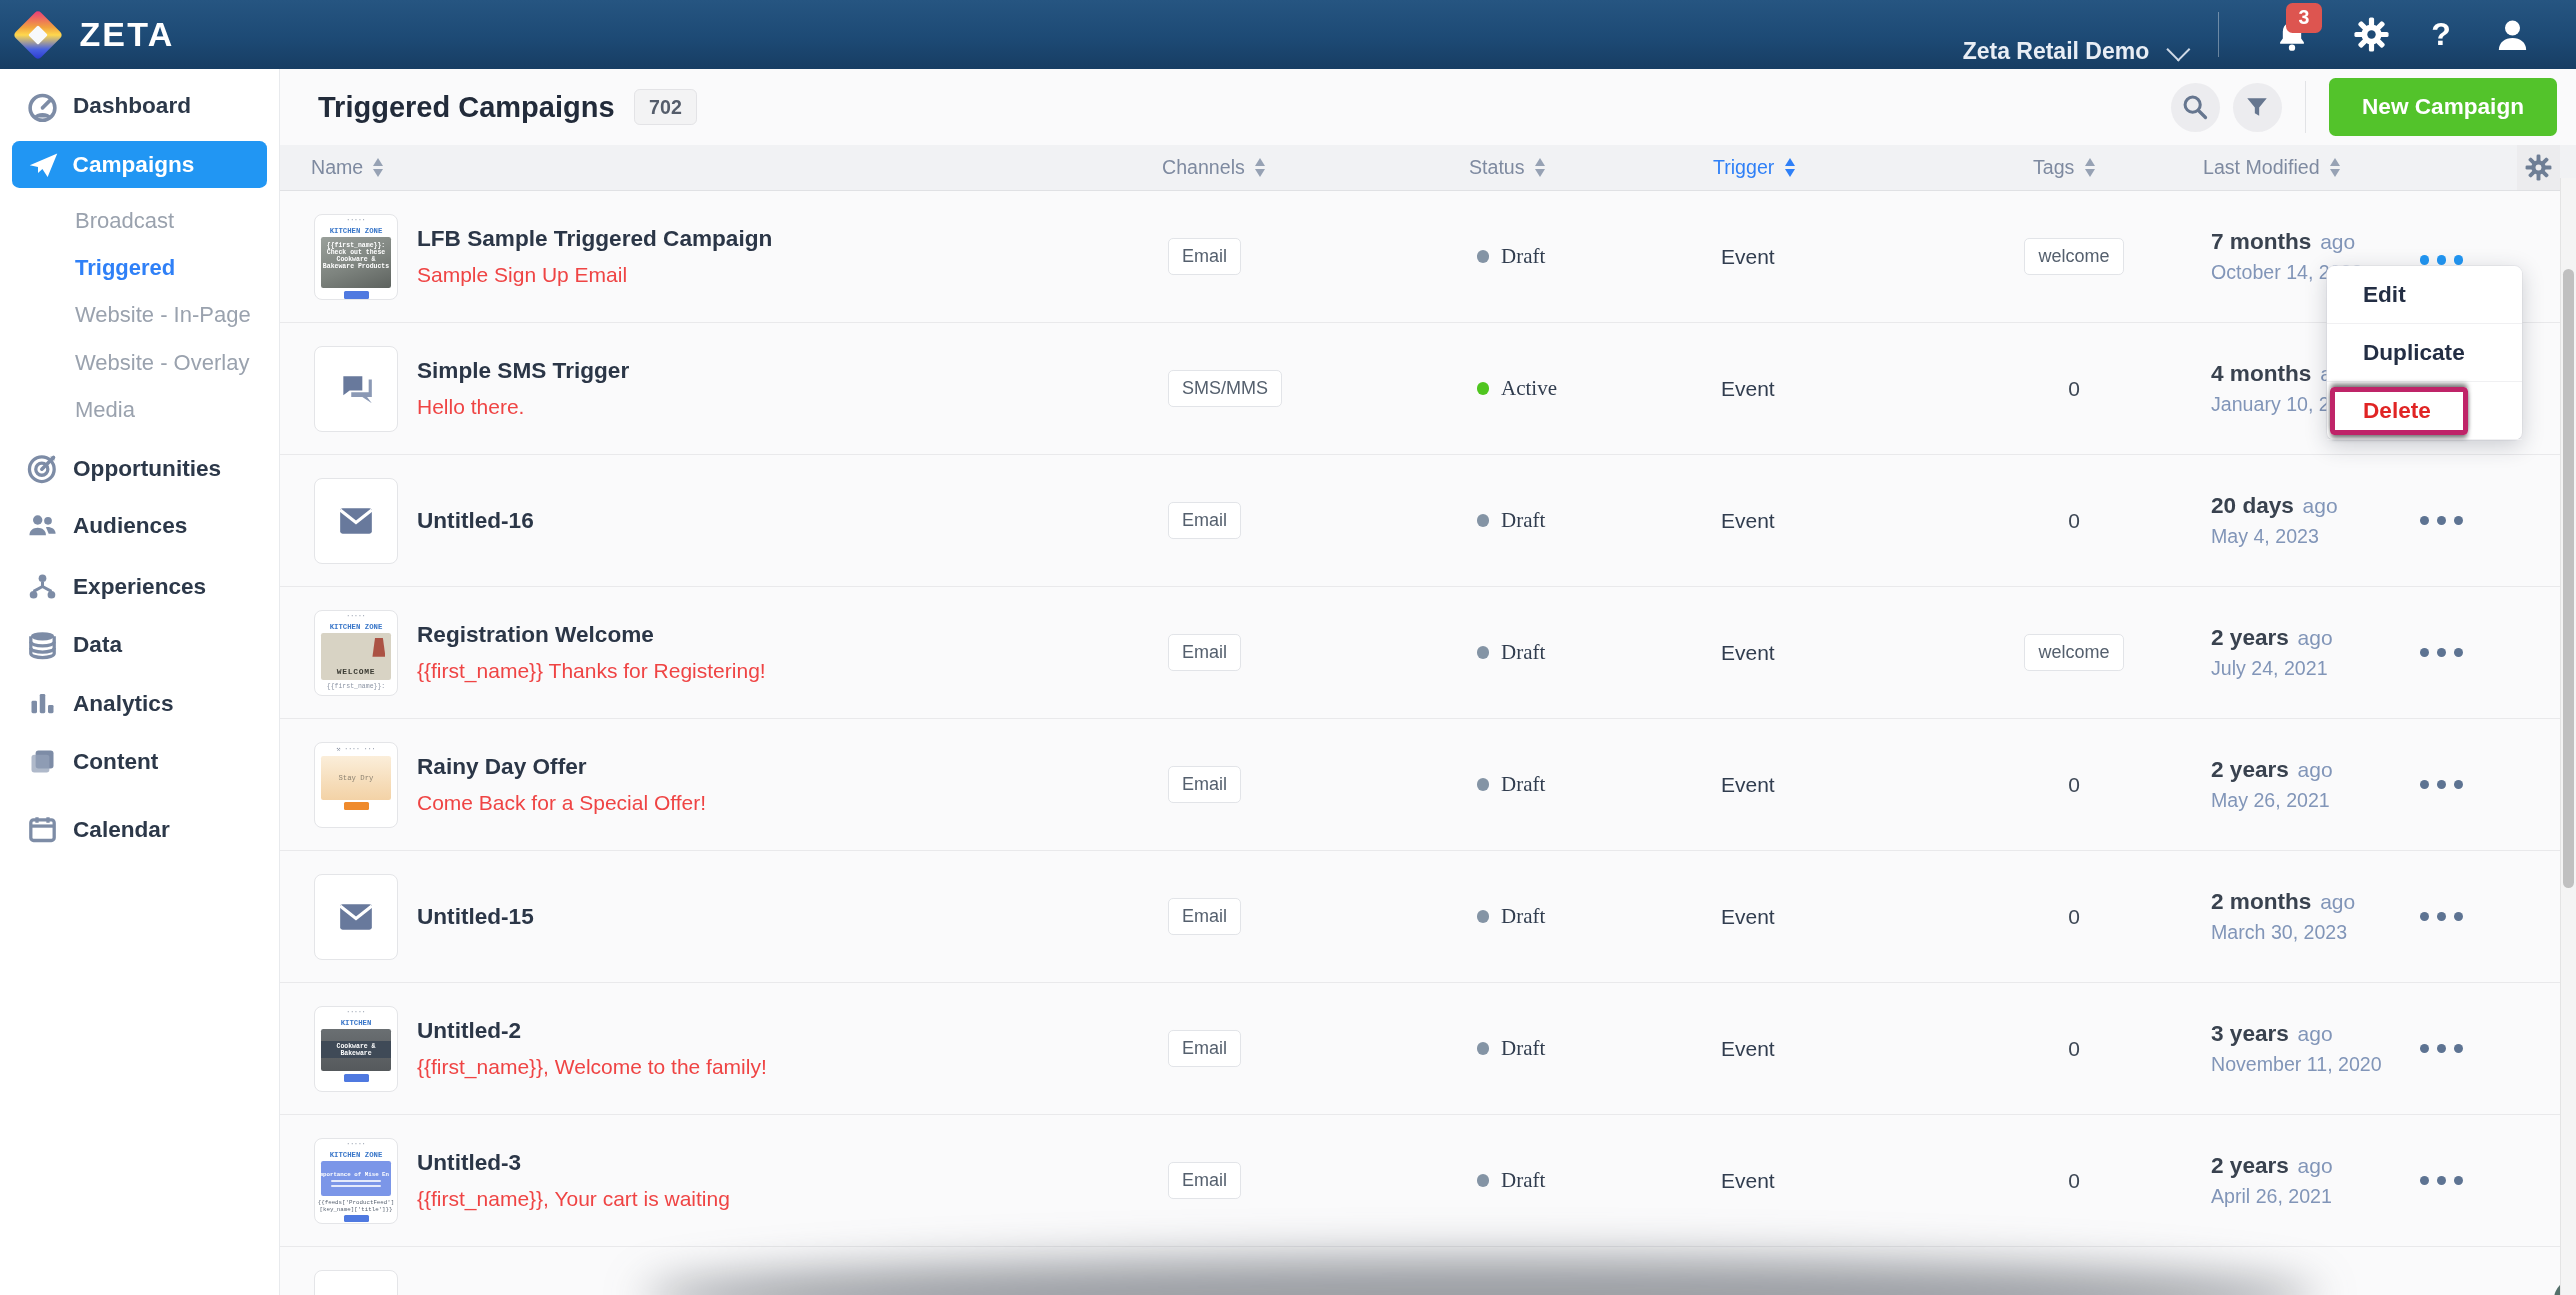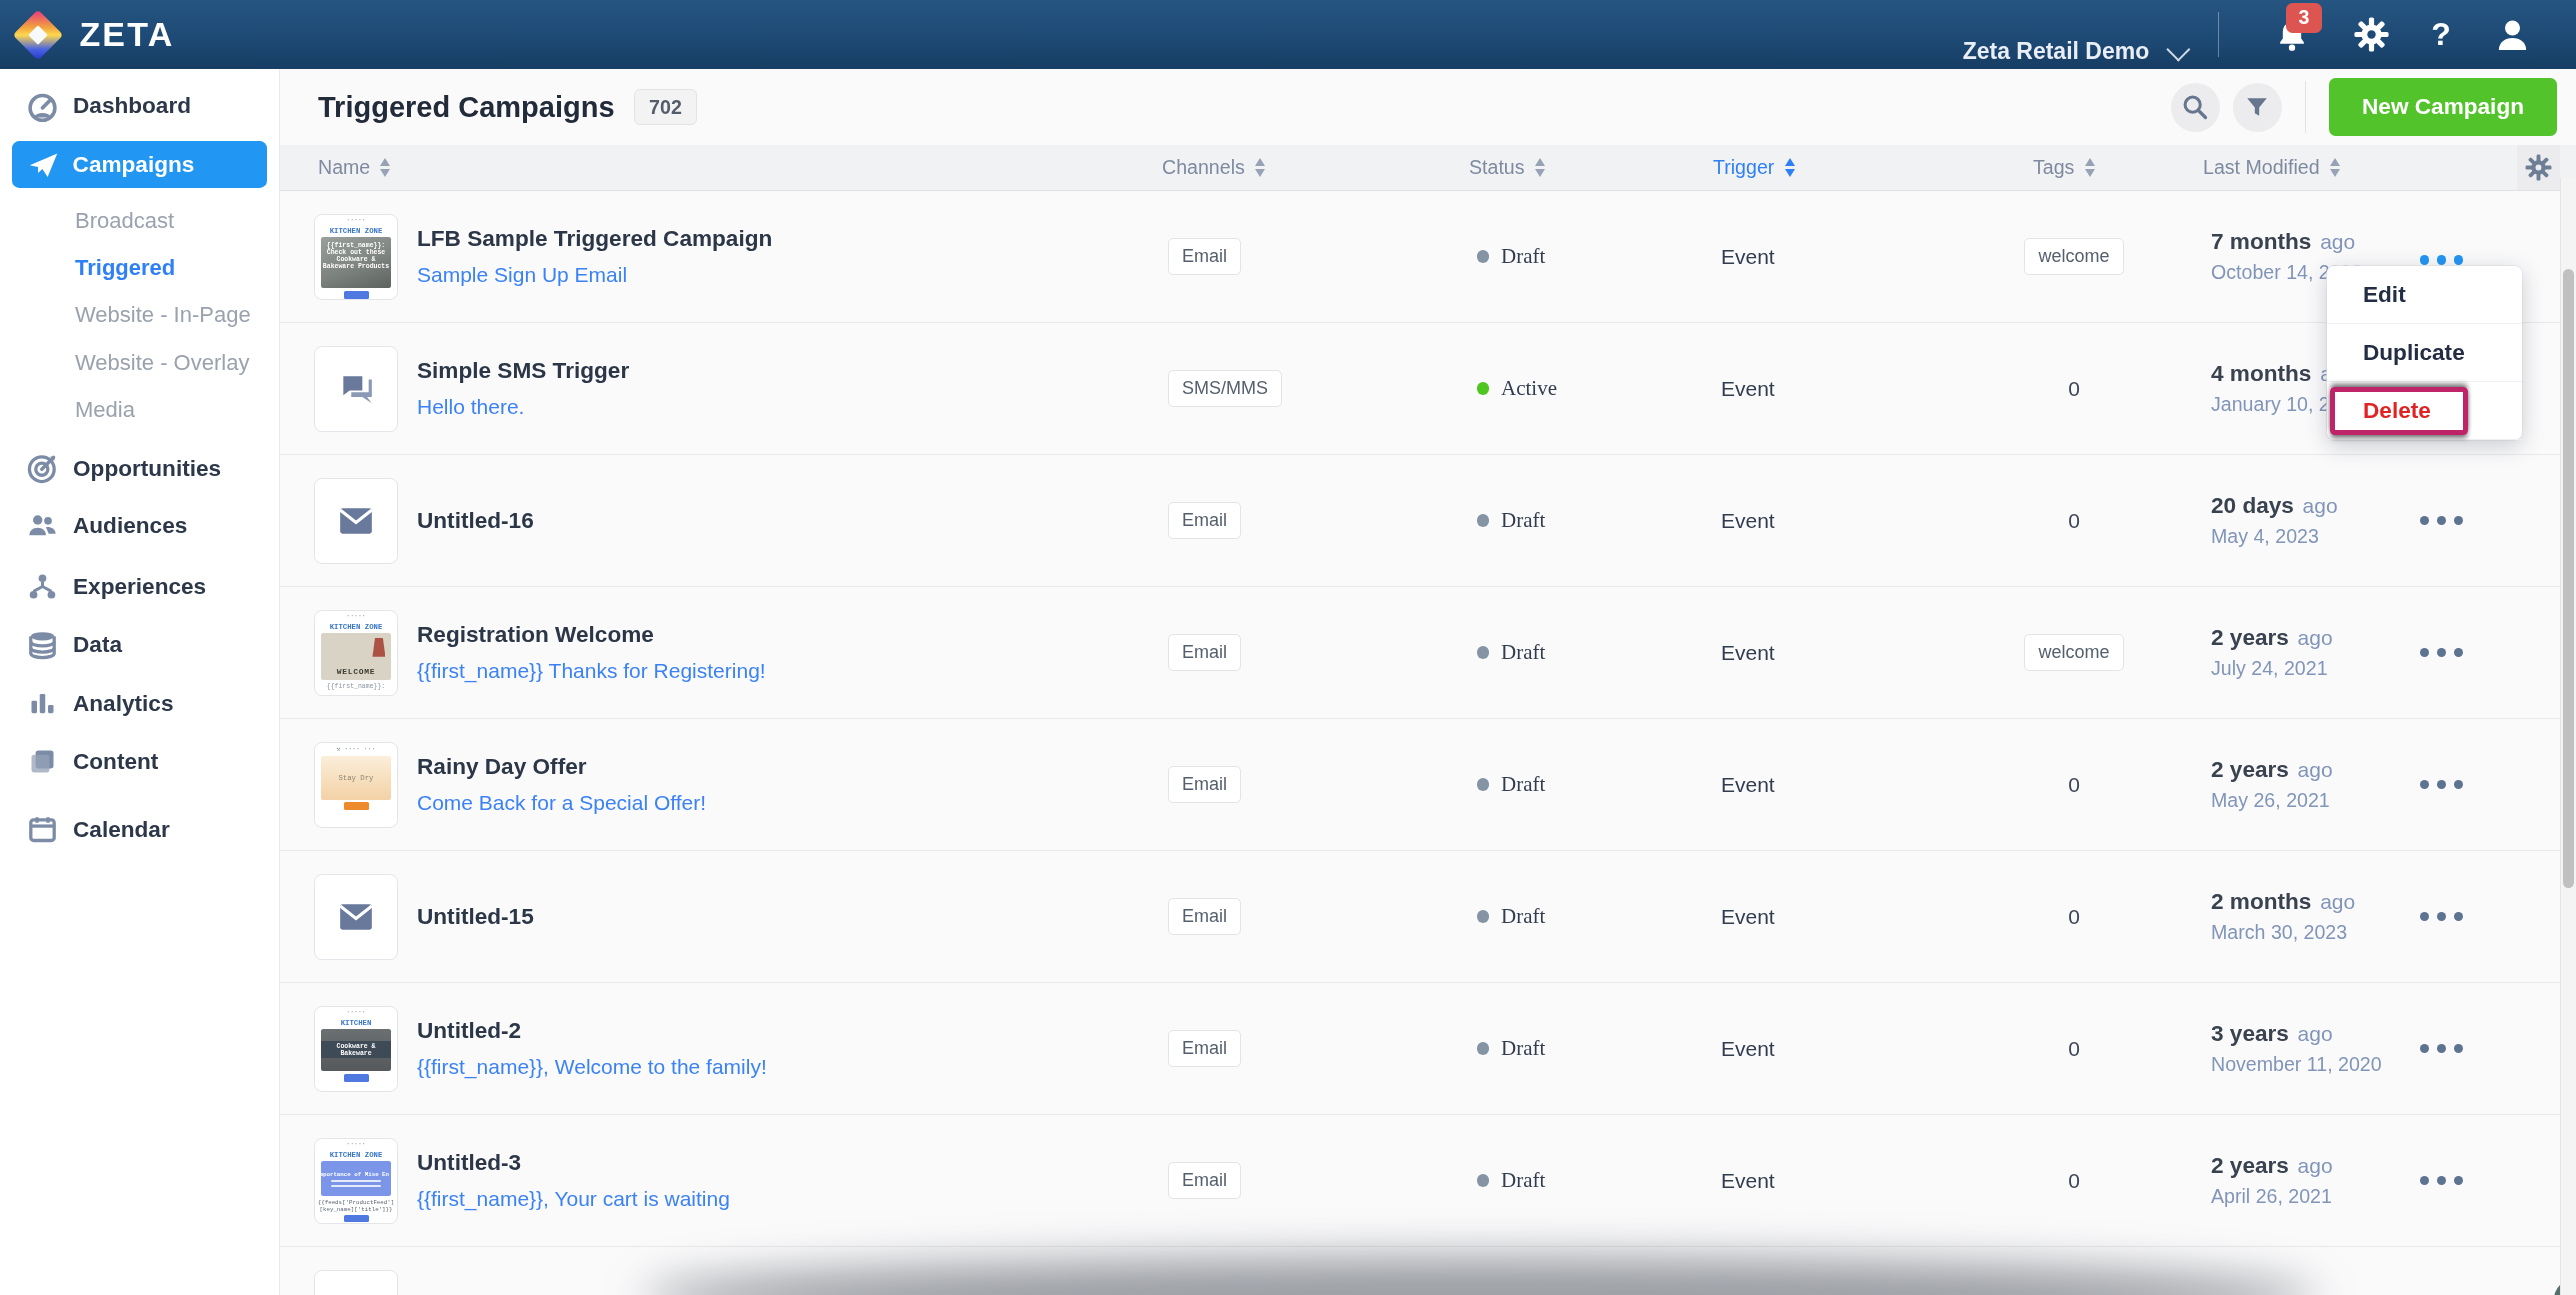--- a/index.html
+++ b/index.html
@@ -74,21 +74,21 @@
   .c-thumb{left:35px;}
   .c-name{left:138px;width:728px;}
   .c-chan{left:889px;}
   .c-status{left:1198px;font-family:Liberation Serif, serif;}
   .c-trig{left:1442px;}
   .c-tags{left:1722px;width:146px;justify-content:center;}
   .c-mod{left:1932px;width:306px;}
   .c-dots{left:2126px;width:73px;justify-content:center;cursor:pointer;}
   .namewrap{display:flex;flex-direction:column;gap:10.2px;}
   .rname{font-size:22.6px;font-weight:700;color:#2b3647;}
-  .rsub{font-size:21px;color:#3b82f6;}
+  .rsub{font-size:21px;color:#ef4444;}
   .rsub:empty{display:none;}
   .badge{background:#ffffff;border:1.5px solid #e2e4e8;border-radius:5.1px;color:#55606e;font-size:18px;
     padding:7.3px 13px;white-space:nowrap;}
   .badge:empty{display:none;}
   .tagzero{font-size:21px;color:#3c4654;}
   .tagzero:empty{display:none;}
   .dot{width:12.4px;height:12.4px;border-radius:50%;margin-right:11.6px;flex:none;}
   .dot.draft{background:#8494a5;}
   .dot.active{background:#4fc51f;}
   .stxt,.trig-txt{font-size:21px;color:#313d4f;}
@@ -315,21 +315,21 @@
         <svg width="26" height="26" viewBox="0 0 24 24">
           <path d="M3 4h18l-7 8.5V20l-4-2.2V12.5z" fill="#66768f"></path>
         </svg>
       </div>
       <div class="act-divider"></div>
       <button class="new-btn">New Campaign</button>
     </div>
   </div>
 
   <div class="thead">
-    <div class="th" style="left:39px">
+    <div class="th" style="left:32px">
       <span>Name</span>
         <span class="sort">
           <i class="up"></i>
           <i class="dn"></i>
         </span>
     </div>
     <div class="th" style="left:883px">
       <span>Channels</span>
         <span class="sort">
           <i class="up"></i>

